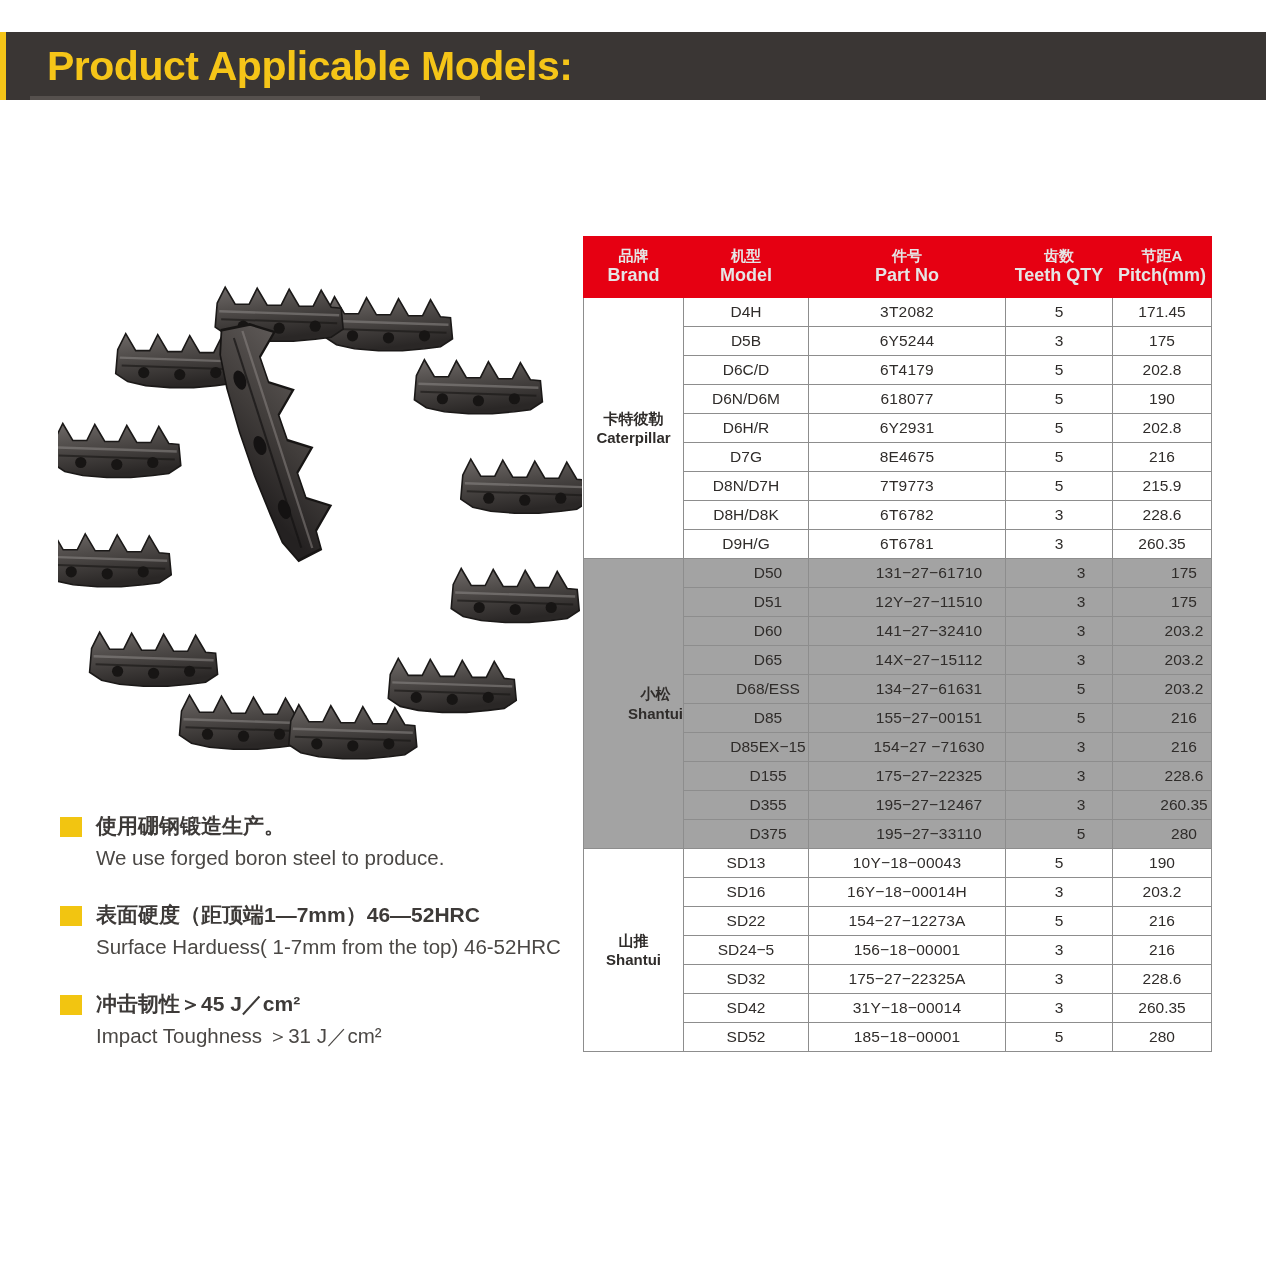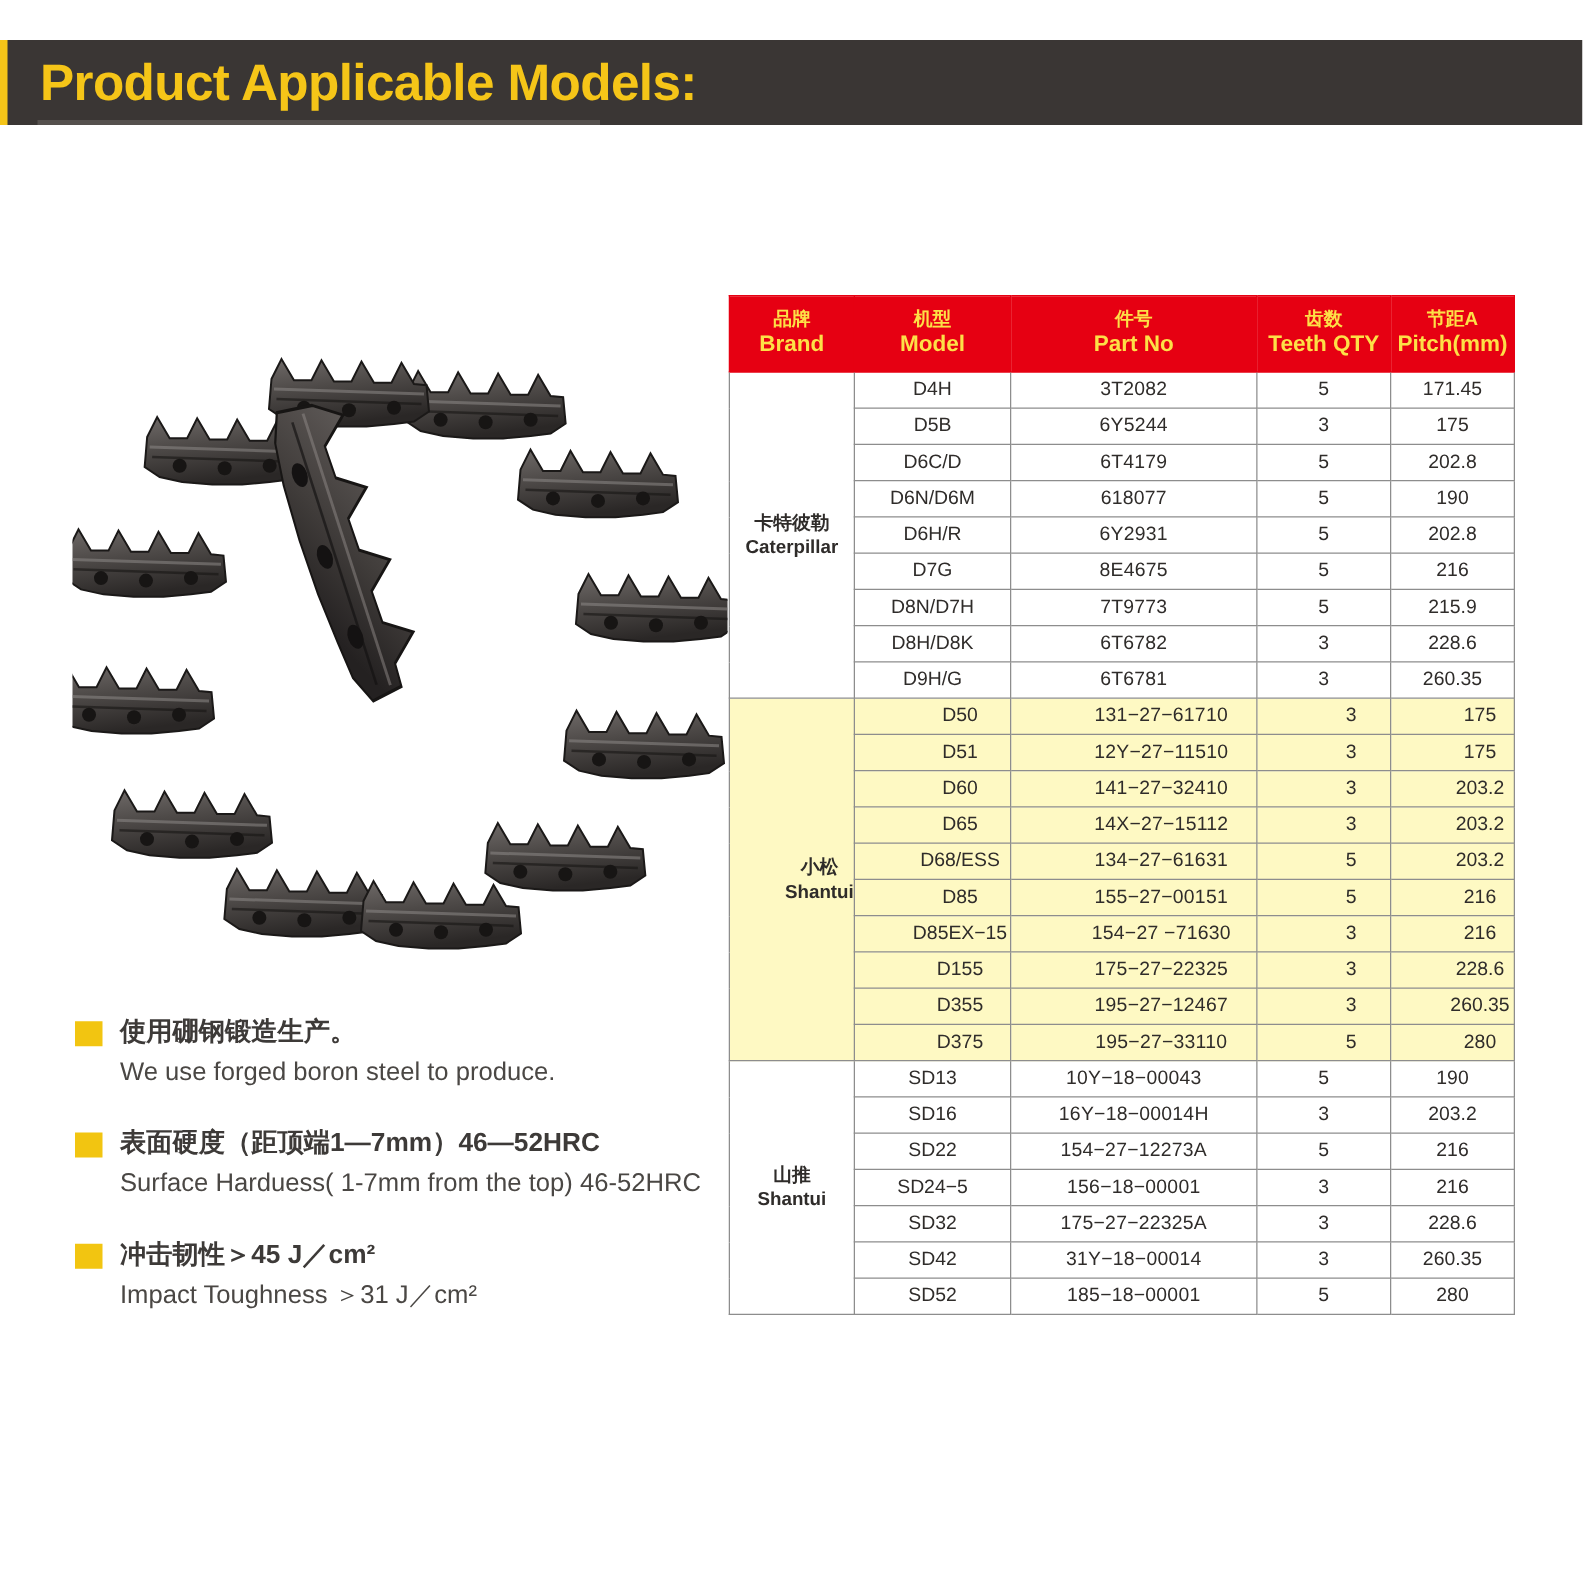--- a/index.html
+++ b/index.html
@@ -30,21 +30,21 @@
     width: 6px;
     height: 68px;
     background: #f5c518;
     flex: 0 0 auto;
   }
   .banner-title {
     color: #f5c518;
     font-size: 41px;
     font-weight: bold;
     letter-spacing: -0.5px;
-    margin-left: 26px;
+    margin-left: 41px;
     white-space: nowrap;
     line-height: 1;
   }
   .banner-underline {
     position: absolute;
     left: 30px;
     top: 96px;
     width: 450px;
     height: 4px;
     background: #55504d;
@@ -108,21 +108,21 @@
   }
   table.spec th, table.spec td {
     border: 1px solid #8d8d8d;
     text-align: center;
     vertical-align: middle;
     padding: 0;
     height: 28px;
   }
   table.spec thead th {
     background: #e60012;
-    color: #fde047;
+    color: #e5e5e5;
     font-weight: bold;
     border-color: #e60012;
     height: 60px;
     font-size: 15.5px;
     line-height: 1.22;
   }
   thead th .hdr-cn { display: block; font-size: 15px; }
   thead th .hdr-en { display: block; font-size: 18px; }
 
   .col-brand  { width: 96px; }
@@ -132,21 +132,21 @@
   .col-pitch  { width: 98px; }
 
   td.brand-cell {
     font-weight: bold;
     font-size: 15px;
     line-height: 1.3;
   }
   td.brand-cell .b-cn { display: block; }
   td.brand-cell .b-en { display: block; }
 
-  tr.grp-komatsu td { background: #fef9c3; padding-left: 44px; }
+  tr.grp-komatsu td { background: #a3a3a3; padding-left: 44px; }
 
   td.part { letter-spacing: 0.2px; }
 </style>
 </head>
 <body>
 
 <div class="banner">
   <div class="banner-accent"></div>
   <div class="banner-title">Product Applicable Models:</div>
 </div>

